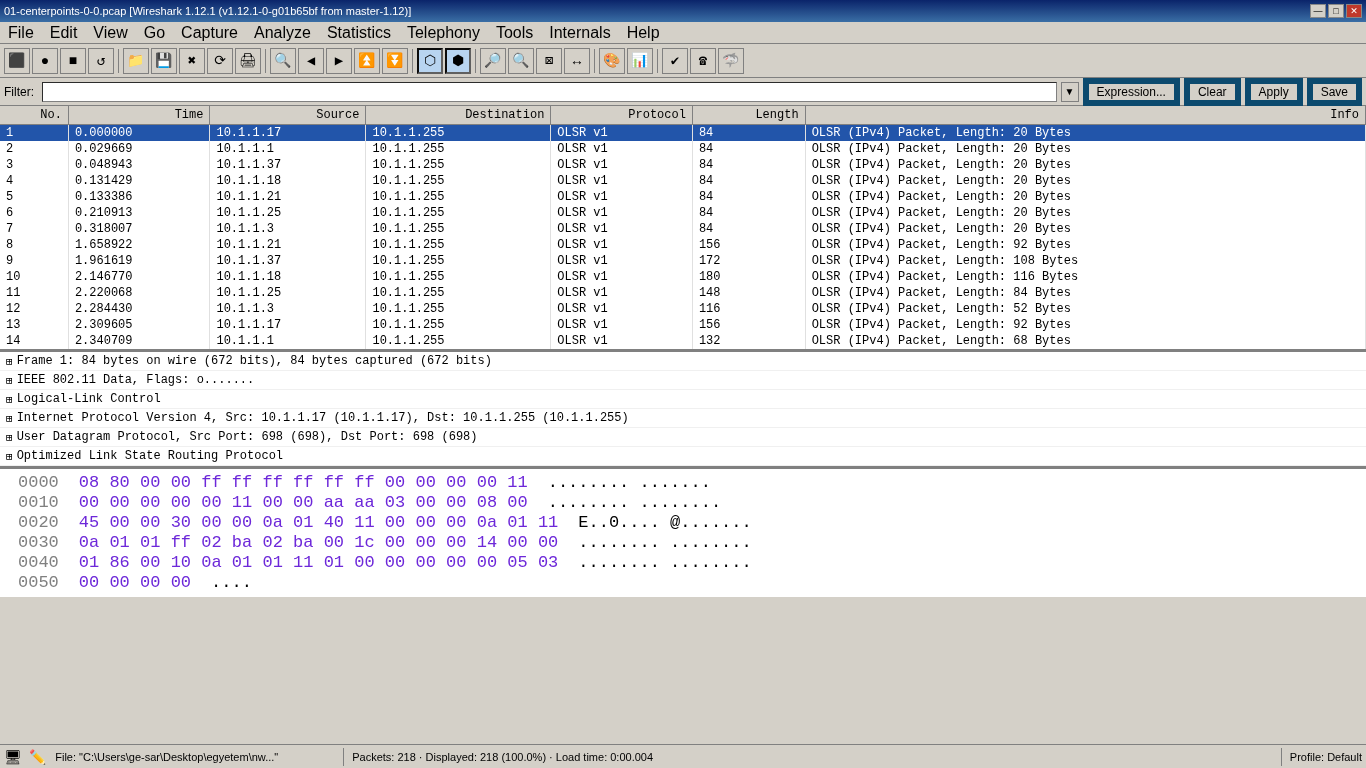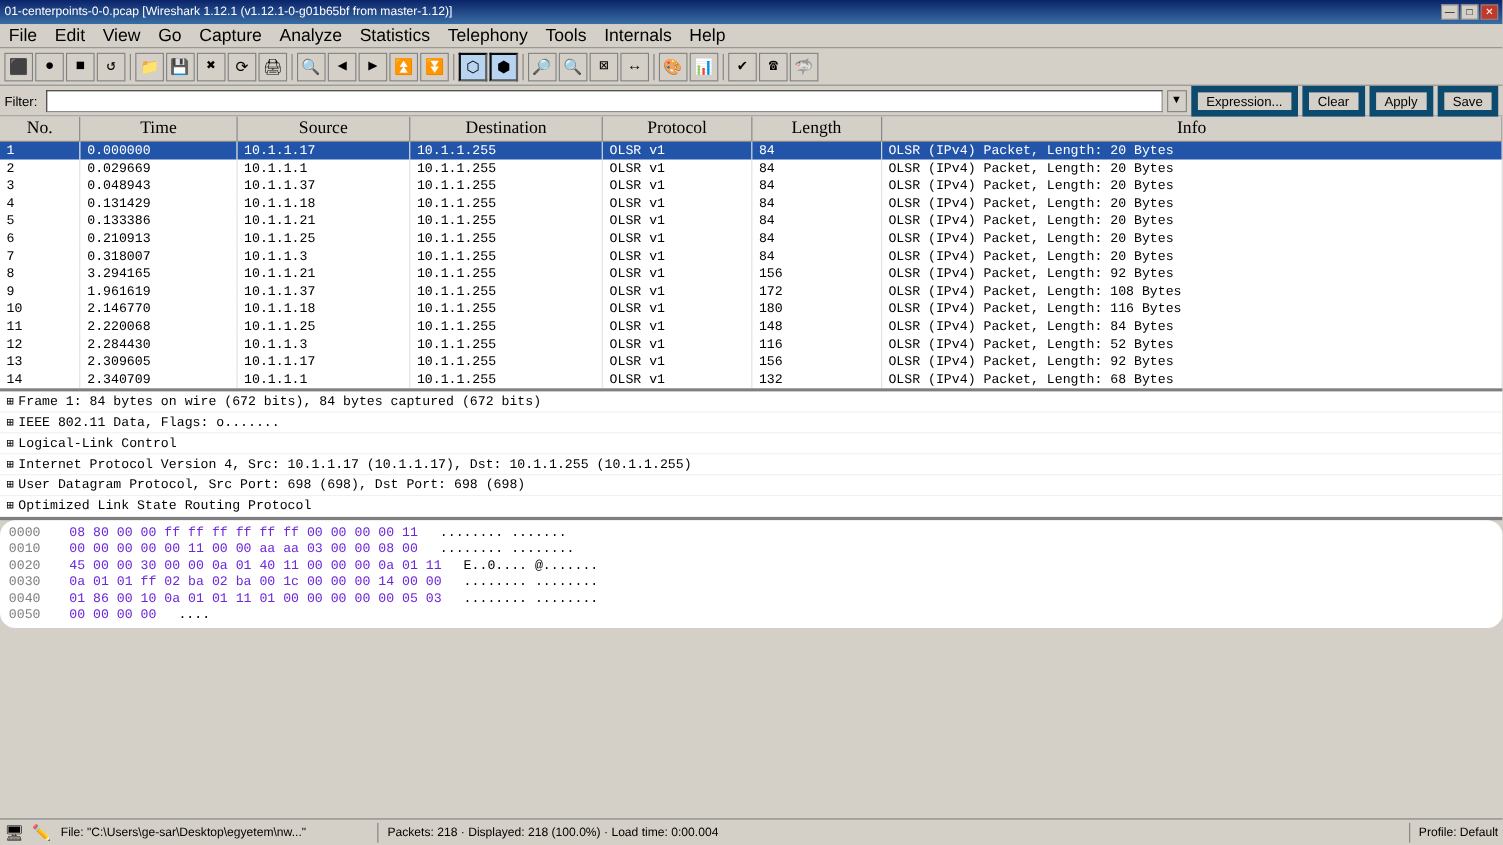--- a/index.html
+++ b/index.html
@@ -115,25 +115,25 @@
       width: 100%;
       border-collapse: collapse;
       font-size: 12px;
       font-family: 'Courier New', monospace;
     }
     #packet-list thead tr {
       background: #d4d0c8;
       border-bottom: 1px solid #808080;
     }
     #packet-list thead th {
-      text-align: center;
+      text-align: right;
       padding: 2px 6px;
       border-right: 1px solid #808080;
-      font-family: Liberation Serif, serif;
-      font-size: 16px;
+      font-family: Liberation Mono, monospace;
+      font-size: 12px;
       font-weight: normal;
       white-space: nowrap;
     }
     #packet-list tbody tr { cursor: pointer; }
     #packet-list tbody tr.selected { background: #2255aa; color: white; }
     #packet-list tbody td {
       padding: 1px 6px;
       border-right: 1px solid #e0e0e0;
       white-space: nowrap;
       font-size: 12px;
@@ -155,24 +155,23 @@
       border-bottom: 1px solid #f0f0f0;
       cursor: pointer;
     }
     .expand-icon { margin-right: 4px; color: #000; font-size: 11px; }
 
     
     #hex-dump {
       flex: 1;
       background: white;
       font-family: 'Courier New', monospace;
-      font-size: 12px;
-      padding: 4px 8px;
+      font-size: 17px;
+      padding: 4px 18px;
       overflow-y: hidden;
-      border-radius: 14px;
     }
     .hex-row { display: flex; gap: 20px; margin-bottom: 1px; }
     .hex-offset { color: #808080; min-width: 35px; }
     .hex-bytes { color: #6d28d9; }
     .hex-ascii { color: #000; }
 
     
     #statusbar {
       background: #d4d0c8;
       height: 24px;
@@ -336,21 +335,21 @@
           <td>7</td>
           <td>0.318007</td>
           <td>10.1.1.3</td>
           <td>10.1.1.255</td>
           <td>OLSR v1</td>
           <td>84</td>
           <td>OLSR (IPv4) Packet,  Length: 20 Bytes</td>
         </tr>
         <tr>
           <td>8</td>
-          <td>3.294165</td>
+          <td>1.658922</td>
           <td>10.1.1.21</td>
           <td>10.1.1.255</td>
           <td>OLSR v1</td>
           <td>156</td>
           <td>OLSR (IPv4) Packet,  Length: 92 Bytes</td>
         </tr>
         <tr>
           <td>9</td>
           <td>1.961619</td>
           <td>10.1.1.37</td>

